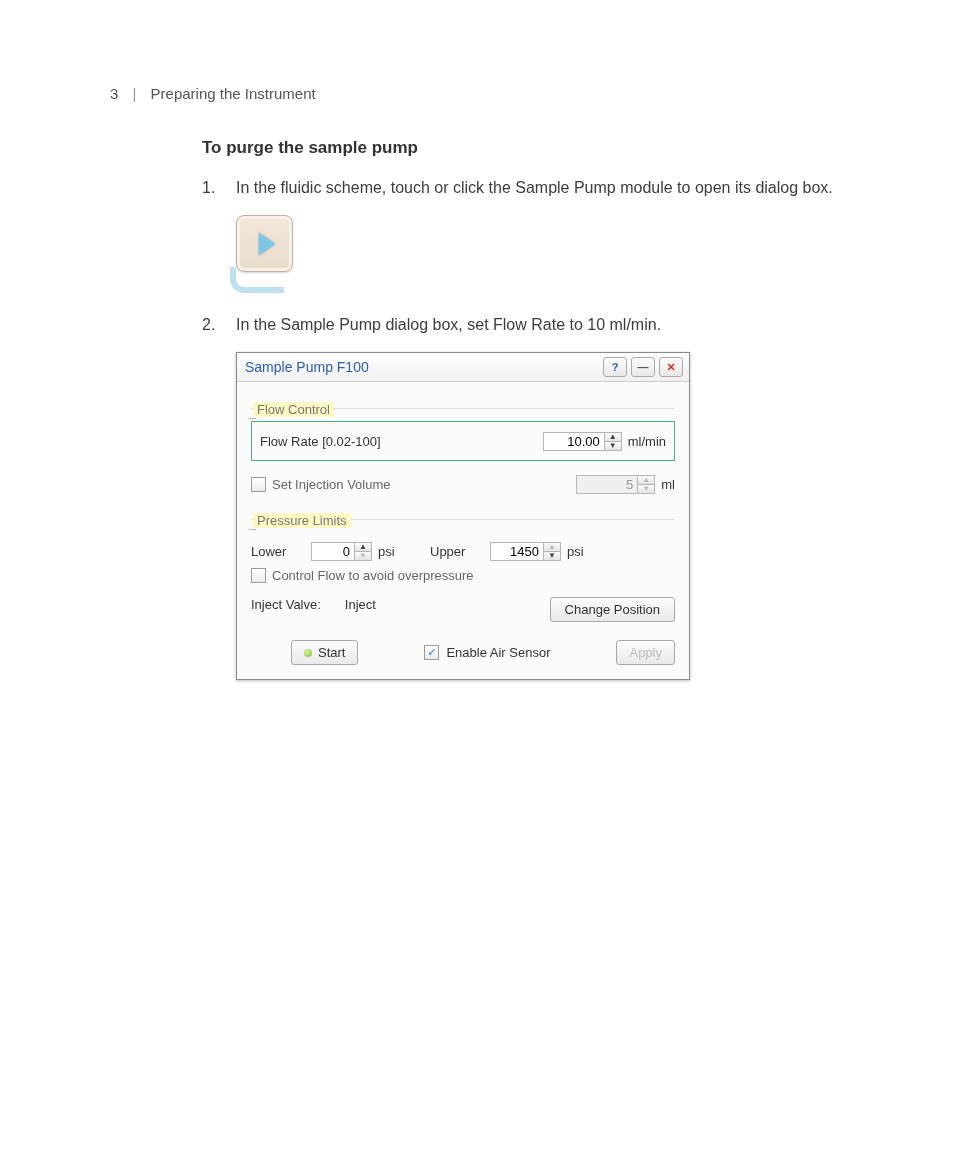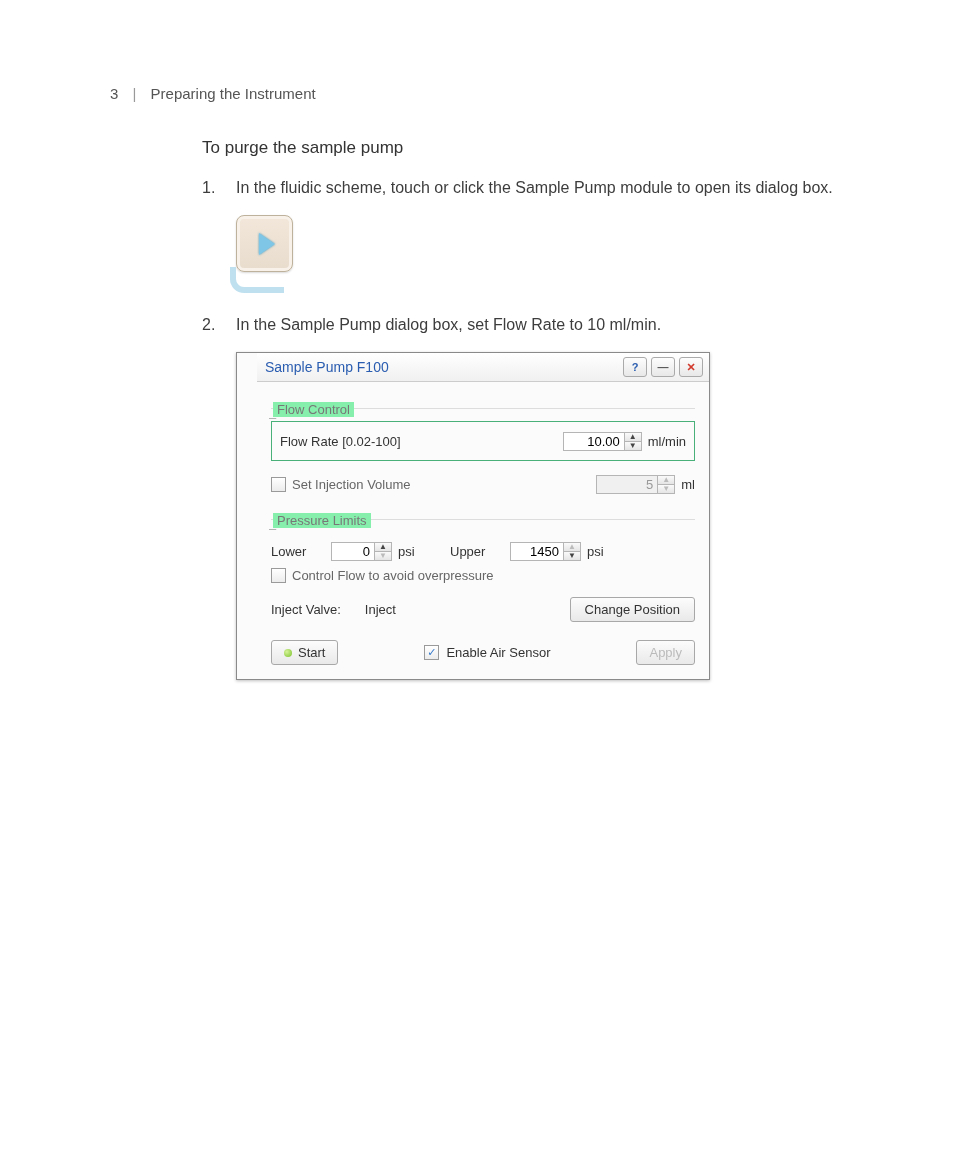--- a/index.html
+++ b/index.html
@@ -20,21 +20,21 @@
     font-size: 15px;
     color: #555;
     margin-bottom: 36px;
   }
   .page-header .sep { margin: 0 10px; color: #999; }
   .content {
     margin-left: 92px;
     max-width: 640px;
   }
   .section-title {
-    font-weight: normal;
+    font-weight: bold;
     font-size: 17px;
     margin-bottom: 18px;
     color: #333;
   }
   .step {
     display: flex;
     margin: 10px 0 16px 0;
     font-size: 16px;
     line-height: 1.45;
   }
@@ -79,21 +79,20 @@
   
   .dialog {
     margin: 8px 0 0 34px;
     width: 452px;
     border: 1px solid #8a8a8a;
     background: #fbfbfb;
     box-shadow: 0 1px 3px rgba(0,0,0,.25);
     font-family: "Segoe UI", Tahoma, sans-serif;
     font-size: 13px;
     color: #333;
-    padding-left: 20px;
   }
   .dlg-titlebar {
     display:flex; align-items:center;
     padding: 4px 6px;
     border-bottom: 1px solid #ccc;
     background: linear-gradient(#ffffff,#f0f0f0);
   }
   .dlg-title { color:#2a5db0; font-size:14px; flex:1; padding-left:2px;}
   .win-btn {
     width:22px; height:18px; margin-left:4px;
@@ -109,21 +108,21 @@
   .dlg-body { padding: 10px 14px 14px 14px; }
 
   .group {
     margin: 6px 0 14px 0;
     position: relative;
     padding-top: 10px;
   }
   .group-label {
     color:#777; font-size:13px;
     position: relative; top: -6px;
-    background:#86efac; padding:0 4px;
+    background:#fef9c3; padding:0 4px;
   }
   .group-line {
     position:absolute; left:0; right:0; top:10px;
     border-top:1px solid #ddd;
   }
   .group-label-wrap{position:relative; z-index:1; padding-left:2px;}
   .group-dash { position:absolute; left:-2px; top:2px; color:#aaa;}
 
   .row {
     display:flex; align-items:center;
@@ -160,29 +159,29 @@
   .unit { margin-left:6px; }
 
   .chk { width:13px;height:13px; border:1px solid #9a9a9a;
          background:linear-gradient(#fff,#ececec);
          display:inline-flex;align-items:center;justify-content:center;
          margin-right:6px; font-size:11px; color:#3478c9;}
   .chk.checked::after{ content:"✓"; }
 
   .muted-label { color:#666; }
 
-  .inject-row{ display:flex; align-items:center; margin-top:10px;}
+  .inject-row{ display:flex; align-items:flex-start; margin-top:10px;}
   .btn {
     border:1px solid #a8a8a8; border-radius:3px;
     background:linear-gradient(#fcfcfc,#e9e9e9);
     padding:4px 12px; font-size:13px; color:#333;
   }
   .btn.wide{ padding:4px 14px;}
   .btn.disabled{ color:#bbb;}
-  .btn.start{ display:flex; align-items:center; gap:6px;}
+  .btn.start{ display:flex; align-items:center; gap:6px;margin-left:40px;}
   .dot-green{ width:8px;height:8px;border-radius:50%;
               background:radial-gradient(circle at 35% 35%, #d6f39a, #7ac22a);}
   .bottom-row { display:flex; align-items:center; margin-top:18px;}
   .bottom-row .mid { flex:1; display:flex; align-items:center; justify-content:center; gap:1px;}
 
   .footer {
     position:absolute; left:110px; bottom:85px;
     font-size:15px; color:#555;
   }
   .footer .sep{ margin:0 10px; color:#999;}

